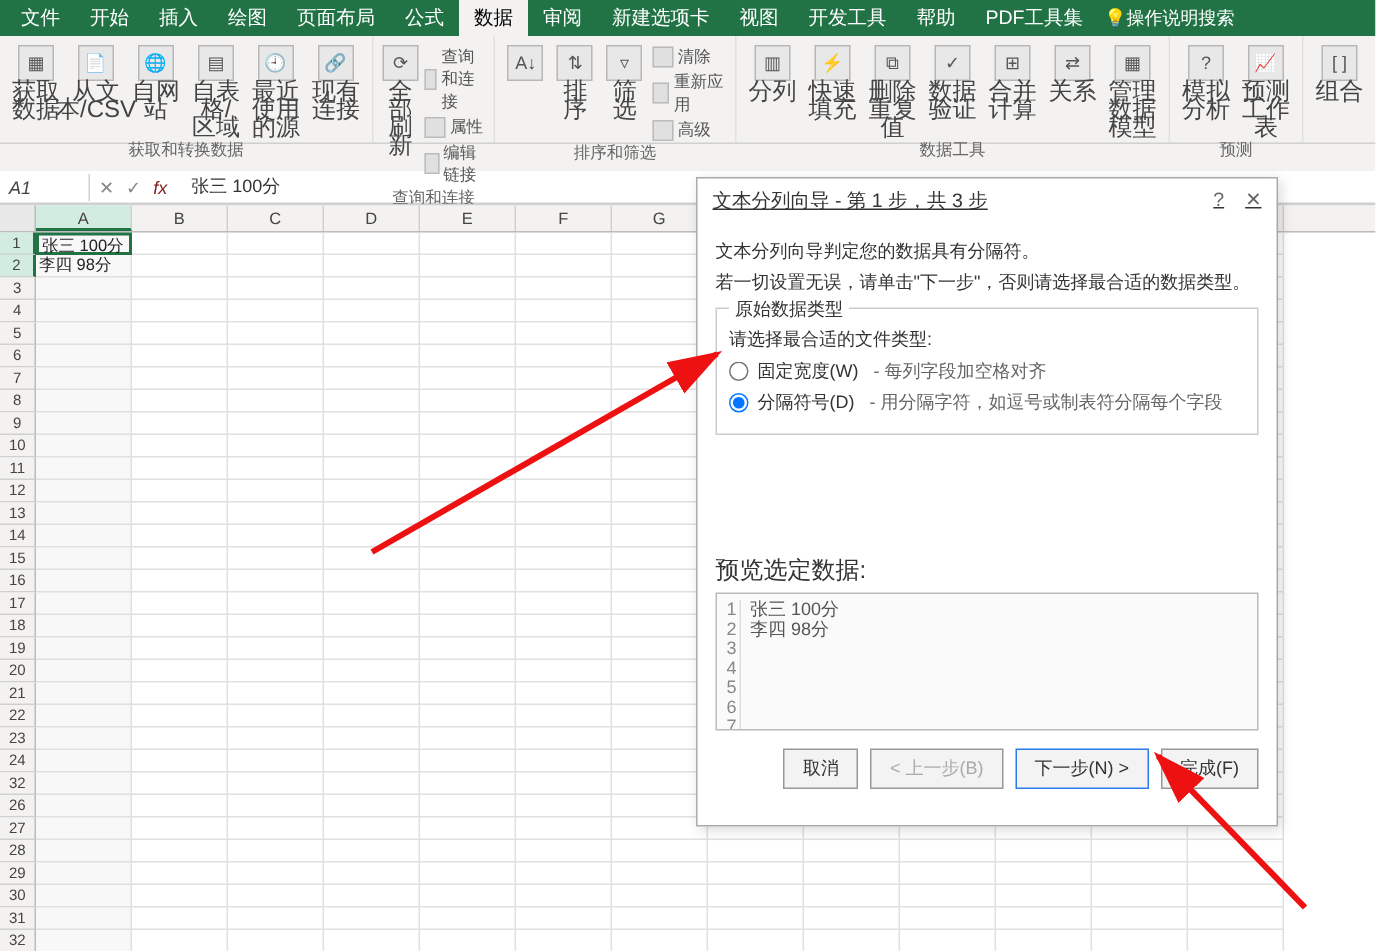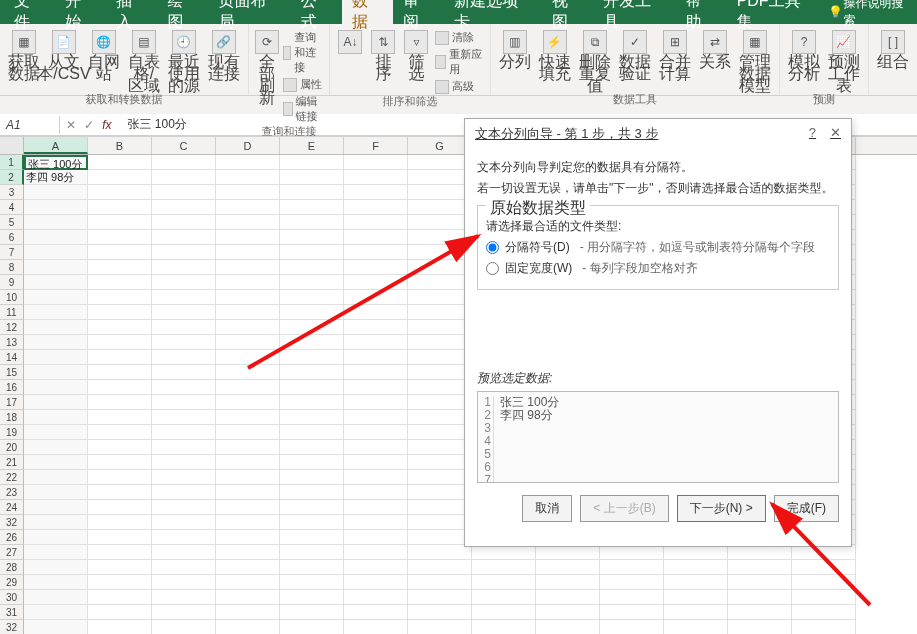--- a/index.html
+++ b/index.html
@@ -1,21 +1,21 @@
 <!DOCTYPE html>
 <html><head>
   <meta charset="utf-8">
   <style>
     * { margin: 0; padding: 0; box-sizing: border-box; font-family: "Microsoft YaHei", "微软雅黑", sans-serif; }
     body { background: #fff; overflow: hidden; width: 917px; height: 634px; position: relative; }
 
     
     .menu-bar { background: #217346; height: 24px; display: flex; align-items: center; padding: 0 4px; }
-    .menu-item { color: #fff; font-size: 16px; padding: 0 10px; height: 100%; display: flex; align-items: center; cursor: pointer; }
-    .menu-item.active { background: #f3f2f1; color: #a16207; }
+    .menu-item { color: #fff; font-size: 13px; padding: 0 10px; height: 100%; display: flex; align-items: center; cursor: pointer; }
+    .menu-item.active { background: #f3f2f1; color: #000000; }
     .menu-bulb { color: #fff; font-size: 12px; margin-left: 4px; display: flex; align-items: center; }
 
     
     .ribbon { background: #f3f2f1; height: 72px; display: flex; border-bottom: 1px solid #d0d0d0; }
     .ribbon-group { display: flex; flex-direction: column; padding: 2px 6px; border-right: 1px solid #e0e0e0; }
     .ribbon-group-body { display: flex; gap: 4px; flex: 1; align-items: flex-start; padding-top: 4px; }
     .ribbon-group-label { font-size: 11px; color: #666; text-align: center; padding-bottom: 1px; }
     .ribbon-big-btn { display: flex; flex-direction: column; align-items: center; width: 36px; cursor: pointer; }
     .ribbon-big-btn .ico { width: 24px; height: 24px; background: #e8e8e8; border: 1px solid #b8b8b8; display: flex; align-items: center; justify-content: center; font-size: 12px; color: #555; }
     .ribbon-big-btn .lbl { font-size: 16px; color: #444; text-align: center; line-height: 12px; margin-top: 2px; }
@@ -45,24 +45,24 @@
     .c.sel-a1 { border: 2px solid #217346; }
     .c.sel-col { background: rgba(200,200,200,0.12); }
 
     
     .dialog { position: absolute; left: 464px; top: 118px; width: 388px; border: 1px solid #aaa; background: #fff; box-shadow: 2px 2px 8px rgba(0,0,0,0.15); }
     .dialog-title { display: flex; justify-content: space-between; align-items: flex-start; padding: 6px 10px; font-size: 13px; color: #333; text-decoration: underline; }
     .dialog-title .tctl { display: flex; gap: 14px; color: #666; font-size: 13px; }
     .dialog-body { padding: 6px 12px 24px; font-size: 12px; color: #333; }
     .dlg-p { margin: 4px 0; }
     .fieldset { border: 1px solid #ccc; margin-top: 8px; padding: 8px; position: relative; }
-    .fieldset-legend { position: absolute; top: -8px; background: #fff; padding: 0 4px; font-size: 16px; color: #333; }
+    .fieldset-legend { position: absolute; top: -8px; background: #fff; padding: 0 4px; font-size: 12px; color: #333; }
     .radio-row { display: flex; align-items: center; gap: 6px; margin: 4px 0; font-size: 12px; }
     .radio-row .hint { color: #666; margin-left: 4px; }
-    .preview-label { margin-top: 80px; font-size: 12px; font-style: italic; }
+    .preview-label { margin-top: 80px; font-size: 16px; }
     .preview-box { border: 1px solid #bbb; height: 92px; margin-top: 4px; padding: 4px; font-family: "SimSun", monospace; font-size: 12px; color: #555; background: #fafafa; overflow: hidden; }
     .prev-line { display: flex; gap: 2px; line-height: 13px; }
     .prev-line .ln { width: 12px; color: #888; border-right: 1px solid #ddd; margin-right: 4px; text-align: right; padding-right: 2px; }
     .dlg-buttons { display: flex; justify-content: flex-end; gap: 8px; margin-top: 12px; }
     .dlg-btn { border: 1px solid #999; background: #f3f3f3; font-size: 12px; padding: 4px 12px; cursor: pointer; color: #333; }
     .dlg-btn.disabled { color: #aaa; }
     .dlg-btn.primary { border: 1.5px solid #2b7de9; }
 
     
     .arrow-svg { position: absolute; top: 0; left: 0; pointer-events: none; }
@@ -791,28 +791,28 @@
     </div>
   </div>
   <div class="dialog-body">
     <div class="dlg-p">文本分列向导判定您的数据具有分隔符。</div>
     <div class="dlg-p">若一切设置无误，请单击"下一步"，否则请选择最合适的数据类型。</div>
 
     <div class="fieldset">
       <div class="fieldset-legend">原始数据类型</div>
       <div class="dlg-p">请选择最合适的文件类型:</div>
       <div class="radio-row">
+        <input type="radio" style="">
+        <span>固定宽度(W)</span>
+        <span class="hint">- 每列字段加空格对齐</span>
+      </div>
+      <div class="radio-row">
         <input type="radio" checked="" style="">
         <span>分隔符号(D)</span>
         <span class="hint">- 用分隔字符，如逗号或制表符分隔每个字段</span>
-      </div>
-      <div class="radio-row">
-        <input type="radio" style="">
-        <span>固定宽度(W)</span>
-        <span class="hint">- 每列字段加空格对齐</span>
       </div>
     </div>
 
     <div class="preview-label">预览选定数据:</div>
     <div class="preview-box" id="preview-box">
         <div class="prev-line">
           <span class="ln">1</span>
           <span>张三  100分</span>
         </div>
         <div class="prev-line">

